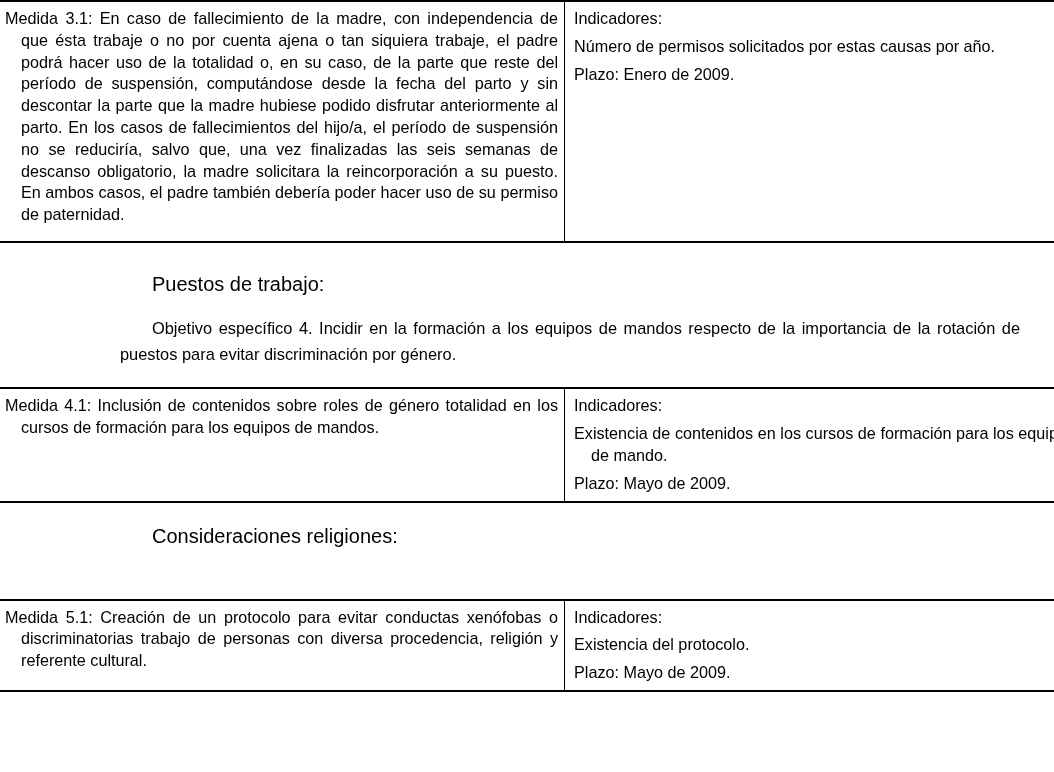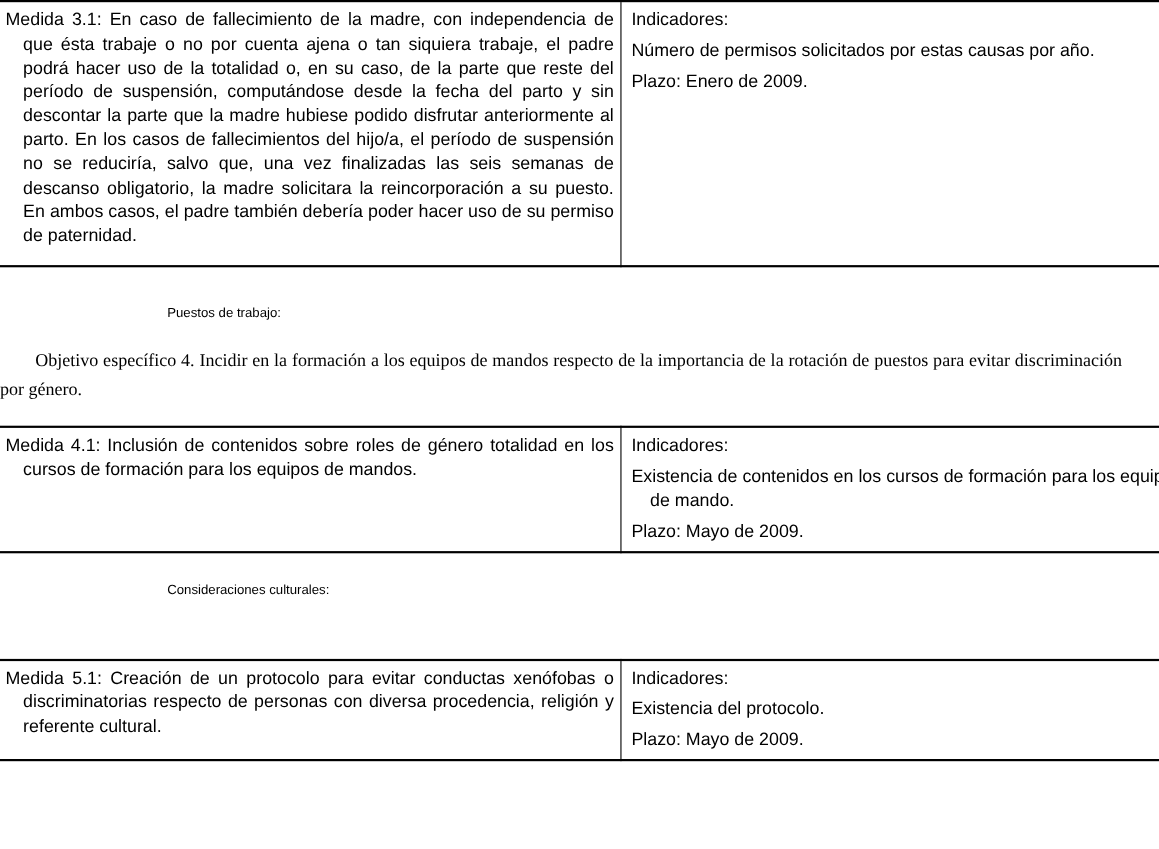--- a/index.html
+++ b/index.html
@@ -72,32 +72,32 @@
     font-size: 16.2px;
     line-height: 21.8px;
     margin: 0;
   }
 
   
   .section-block {
     padding: 0 34px 0 0;
   }
   .sec-heading {
-    font-size: 12px;
+    font-size: 20px;
     line-height: 22px;
     margin: 0;
     padding-left: 152px;
   }
   .sec-objective {
     font-size: 16.4px;
     line-height: 26px;
     margin: 0;
+    padding-left: 120px;
     text-indent: 32px;
     text-align: justify;
-    font-family: Liberation Serif, serif;
   }
   .gap-a { height: 30px; }
   .gap-b { height: 20px; }
   .gap-c { height: 20px; }
   .gap-d { height: 22px; }
   .gap-e { height: 30px; }
   .gap-f { height: 22px; }
 
   .spacer-cell-1 { height: 150px; }
   .spacer-cell-2 { height: 42px; }
@@ -142,30 +142,30 @@
           <p class="ind-label">Indicadores:</p>
           <p class="ind-text">Existencia de contenidos en los cursos de formación para los equipos de mando.</p>
           <p class="ind-plazo">Plazo: Mayo de 2009.</p>
         </td>
       </tr>
     </tbody>
   </table>
 
   <div class="gap-d"></div>
   <div class="section-block">
-    <p class="sec-heading">Consideraciones culturales:</p>
+    <p class="sec-heading">Consideraciones religiones:</p>
     <div class="gap-e"></div>
   </div>
   <div class="gap-f"></div>
 
   <table class="measure-table">
     <tbody>
       <tr>
         <td class="left-cell">
-          <p class="m-text">Medida 5.1: Creación de un protocolo para evitar conductas xenófobas o discriminatorias respecto de personas con diversa procedencia, religión y referente cultural.</p>
+          <p class="m-text">Medida 5.1: Creación de un protocolo para evitar conductas xenófobas o discriminatorias trabajo de personas con diversa procedencia, religión y referente cultural.</p>
         </td>
         <td class="right-cell">
           <p class="ind-label">Indicadores:</p>
           <p class="ind-text nojust">Existencia del protocolo.</p>
           <p class="ind-plazo">Plazo: Mayo de 2009.</p>
         </td>
       </tr>
     </tbody>
   </table>
 

